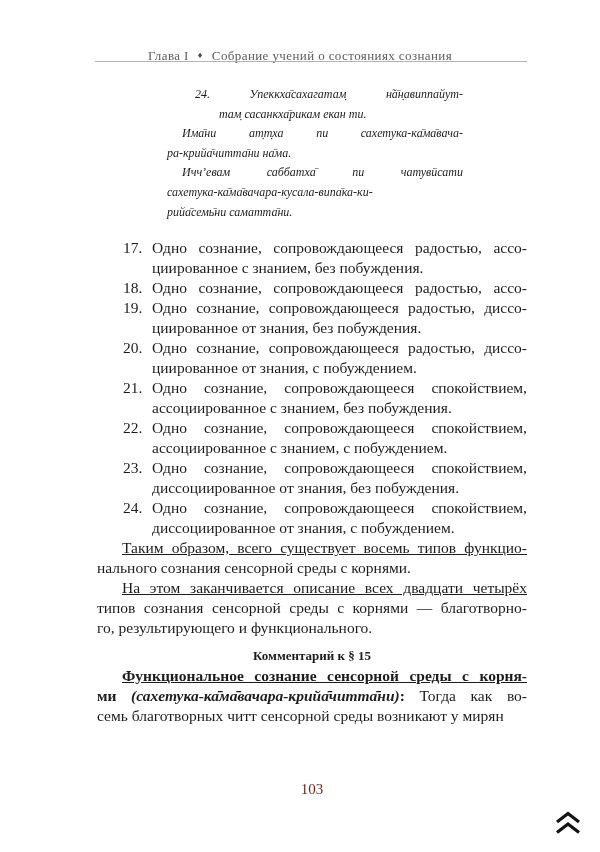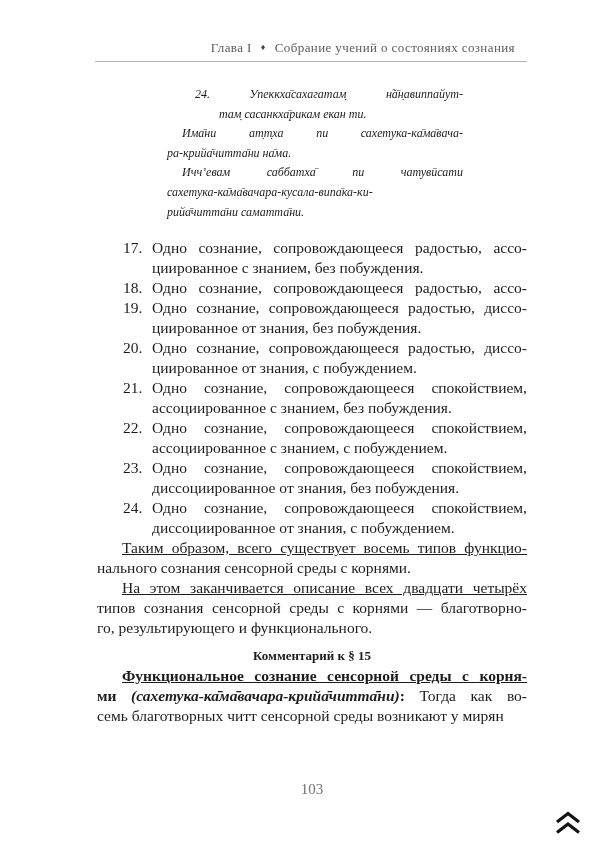--- a/index.html
+++ b/index.html
@@ -9,24 +9,24 @@
     width: 600px;
     height: 852px;
     background: #ffffff;
     font-family: "Liberation Serif", "DejaVu Serif", serif;
     color: #1c1c1c;
     overflow: hidden;
   }
   
   .running-head {
     position: absolute;
-    top: 40px; left: 85px; width: 430px;
+    top: 48px; left: 85px; width: 430px;
     font-size: 13px;
     color: #5c5c5c;
-    text-align: right;
+    text-align: center;
     letter-spacing: 0.4px;
     white-space: nowrap;
   }
   .diamond { font-size: 9px; margin: 0 9px; position: relative; top: -2px; color: #444; }
   .head-rule {
     position: absolute;
     top: 61px; left: 95px; width: 432px; height: 0;
     border-top: 1px solid #b3b3b3;
   }
   
@@ -59,21 +59,21 @@
     font-weight: bold;
     font-size: 13px;
     line-height: 20px;
   }
   
   .page-num {
     position: absolute;
     top: 781px; left: 97px; width: 430px;
     text-align: center;
     font-size: 15px;
-    color: #737373;
+    color: #7f1d1d;
   }
   .scroll-top {
     position: absolute;
     top: 806px; left: 551px;
     width: 36px; height: 34px;
     background: none; border: none; padding: 3px;
     cursor: pointer;
   }
   .scroll-top svg { display: block; }
 </style>
@@ -87,21 +87,21 @@
   </div>
   <div class="head-rule"></div>
 
   <div class="quote">
     <div class="q-ind-v jl">24. Упеккха̄сахагатам̣ н̃а̄н̣авиппайут-</div>
     <div class="q-ind-v2">там̣ сасанкха̄рикам екан ти.</div>
     <div class="q-ind-p jl">Има̄ни ат̣т̣ха пи сахетука-ка̄ма̄вача-</div>
     <div>ра-крийа̄читта̄ни на̄ма.</div>
     <div class="q-ind-p jl">Ичч’евам саббатха̄ пи чатувӣсати</div>
     <div class="jl">сахетука-ка̄ма̄вачара-кусала-випа̄ка-ки-</div>
-    <div>рийа̄читта̄ни саматта̄ни.</div>
+    <div>рийа̄семь̄ни саматта̄ни.</div>
   </div>
 
   <div class="body-col">
 
     <div class="li">
       <span class="num">17.</span>
       <div class="jl">Одно сознание, сопровождающееся радостью, ассо-</div>
       <div>циированное с знанием, без побуждения.</div>
     </div>
     <div class="li">

